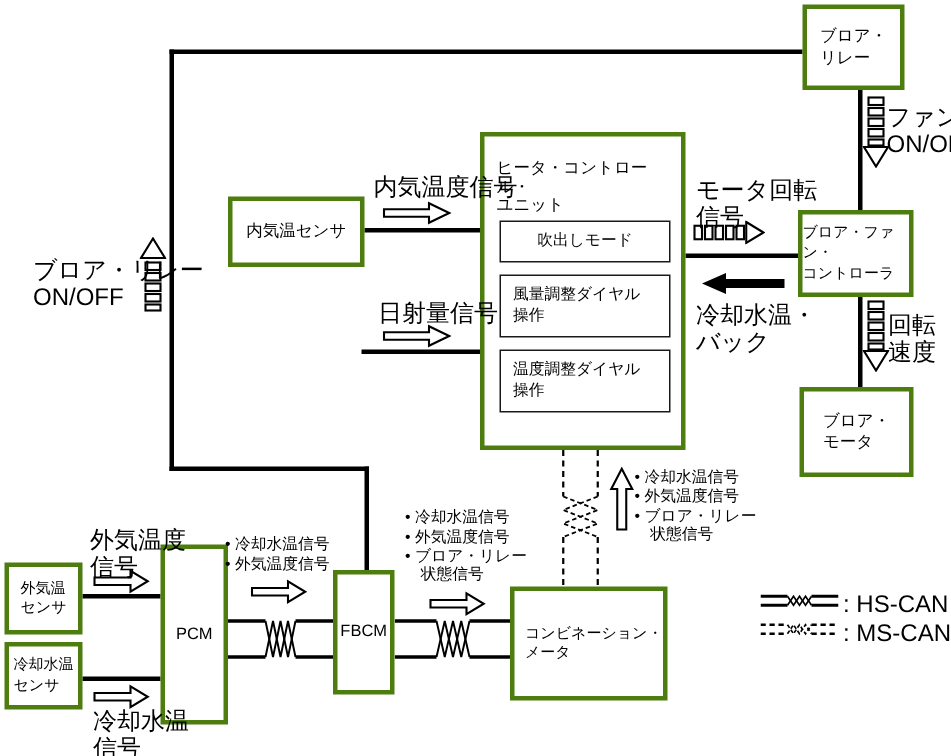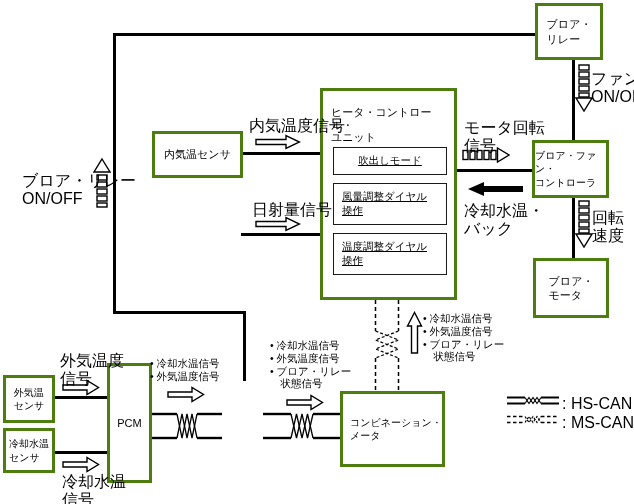--- a/index.html
+++ b/index.html
@@ -6,21 +6,21 @@
   .stage{
     position:relative;width:634px;height:504px;background:#ffffff;overflow:hidden;
     font-family:"Liberation Sans","DejaVu Sans",sans-serif;color:#000;
   }
   .box{
     position:absolute;border:3px solid #4d7c0f;background:#fff;box-sizing:border-box;
     display:flex;align-items:center;justify-content:center;
     white-space:pre-line;font-size:11px;line-height:1.3;text-align:left;
   }
   .box-sm{font-size:10px;line-height:1.35;}
-  .inner{border:1.5px solid #1a1a1a;font-size:10.5px;text-decoration:underline;}
+  .inner{border:1.5px solid #1a1a1a;font-size:10.5px;}
   .line{position:absolute;background:#000;}
   .lbl{
     position:absolute;white-space:pre-line;font-size:16px;line-height:1.15;
   }
   .lbl-s{font-size:10.5px;line-height:1.22;}
   .icon{position:absolute;}
   .oshape{fill:#ffffff;stroke:#000000;stroke-width:1.4;}
   .wire{stroke:#000;stroke-width:2.4;fill:none;}
   .twist{stroke:#000;stroke-width:1.3;fill:none;}
   .dashwire{stroke:#000;stroke-width:1.5;fill:none;stroke-dasharray:4,3;}
@@ -91,20 +91,21 @@
 操作</div>
 
   <div class="box" style="left:152px;top:131px;width:91px;height:47px">内気温センサ</div>
 
   <div class="box box-sm" style="left:3px;top:375px;width:52px;height:48px">外気温
 センサ</div>
   <div class="box box-sm" style="left:3px;top:428px;width:52px;height:45px">冷却水温
 センサ</div>
 
   <div class="box" style="left:107px;top:363px;width:45px;height:120px">PCM</div>
+  <div class="box" style="left:222px;top:380px;width:41px;height:83px">FBCM</div>
   <div class="box box-sm" style="left:340px;top:391px;width:105px;height:76px;justify-content:flex-start;padding-left:7px">コンビネーション・
 メータ</div>
 
   <svg class="icon" style="left:93px;top:158px" width="18" height="50" viewBox="0 0 18 50">
     <polygon class="oshape" points="9,1 17,14 1,14"></polygon>
     <rect class="oshape" x="4" y="17" width="10" height="5"></rect>
     <rect class="oshape" x="4" y="24" width="10" height="5"></rect>
     <rect class="oshape" x="4" y="31" width="10" height="5"></rect>
     <rect class="oshape" x="4" y="38" width="10" height="5"></rect>
     <rect class="oshape" x="4" y="45" width="10" height="4"></rect>

